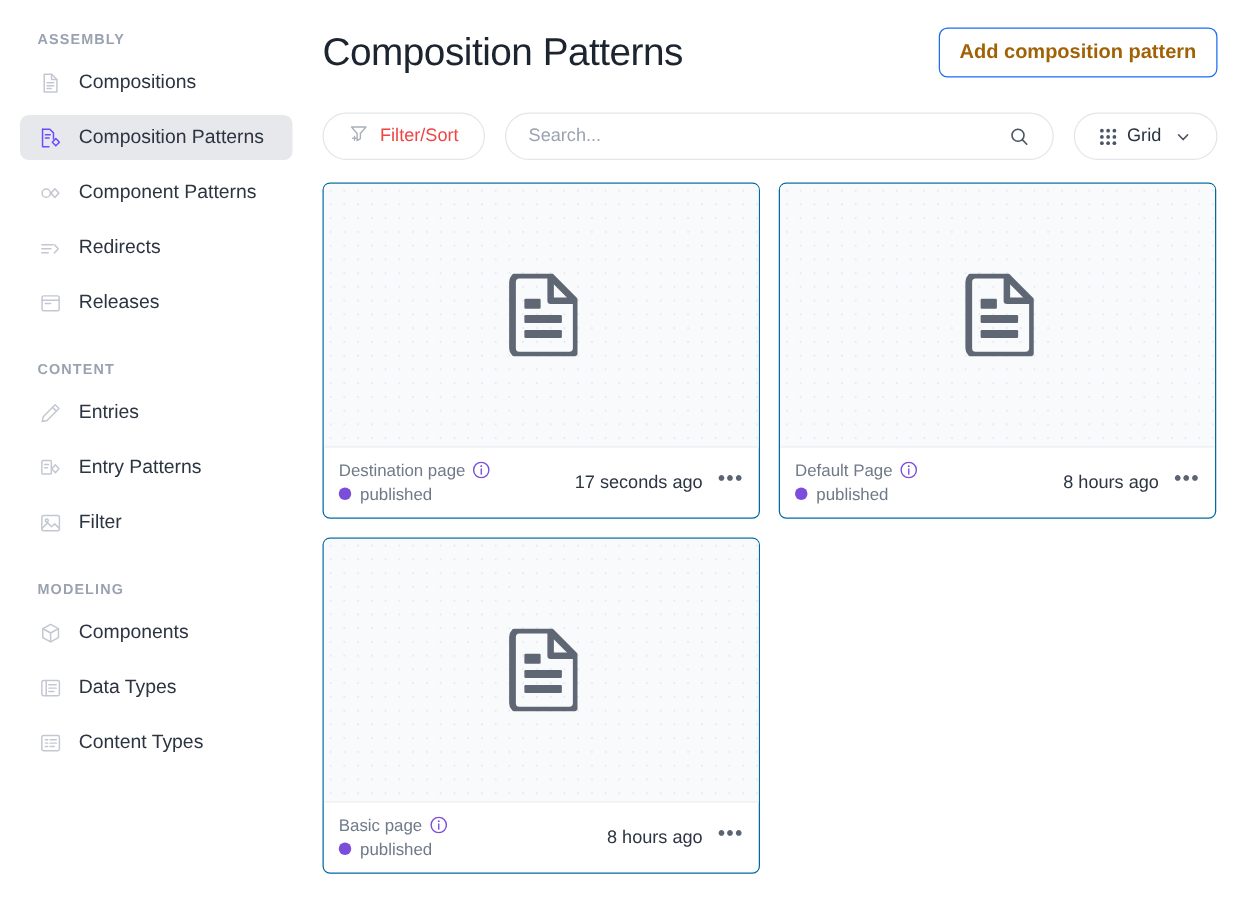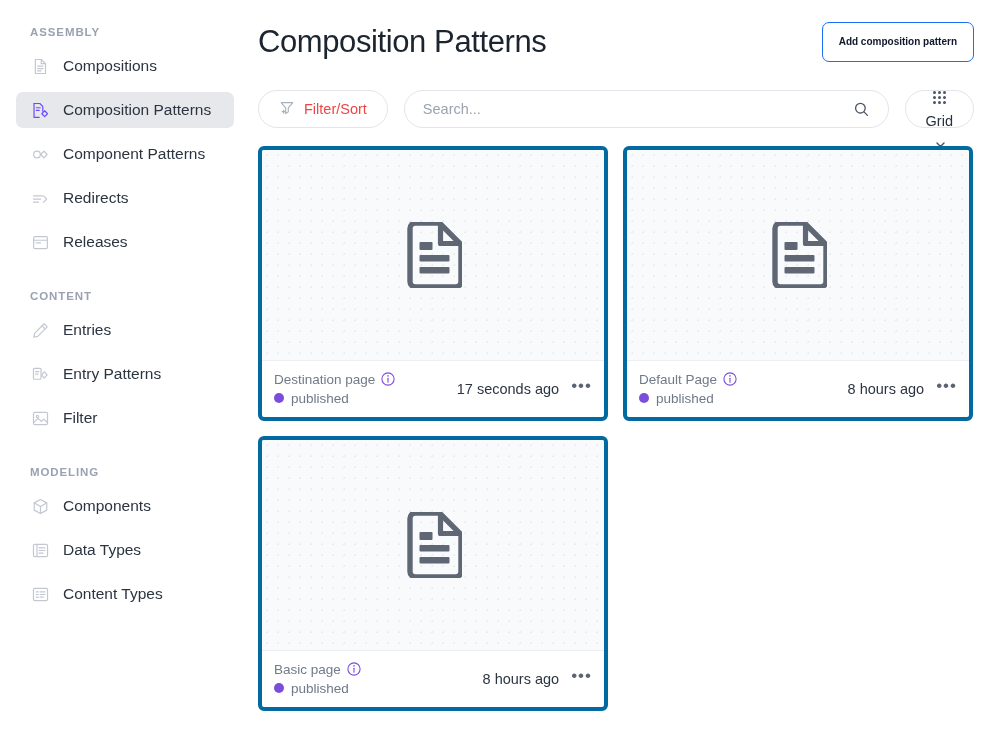--- a/index.html
+++ b/index.html
@@ -83,24 +83,24 @@
   }
   .page-title {
     font-size: 31px;
     font-weight: 400;
     color: #1c2430;
     letter-spacing: -0.4px;
     white-space: nowrap;
   }
   .add-btn {
     border: 1px solid #1b6ef3;
-    color: #0f172a;
+    color: #a16207;
     background: #fff;
     border-radius: 7px;
-    font-size: 10px;
+    font-size: 16px;
     font-weight: 700;
     padding: 0 16px;
     height: 40px;
     line-height: 38px;
     cursor: pointer;
     white-space: nowrap;
     font-family: "Liberation Sans", sans-serif;
   }
 
   
@@ -143,21 +143,20 @@
     font-family: "Liberation Sans", sans-serif;
     background: transparent;
   }
   .search-input::placeholder { color: #9ba3b0; }
   .search-icon { color: #4b5563; display: flex; }
   .grid-toggle {
     gap: 9px;
     padding: 0 20px;
     font-size: 14.5px;
     color: #283240;
-    flex-direction: column;
   }
   .grid-dots {
     display: grid;
     grid-template-columns: repeat(3, 3px);
     grid-template-rows: repeat(3, 3px);
     gap: 2px;
   }
   .grid-dots i {
     width: 3px; height: 3px;
     background: #4b5563;
@@ -167,21 +166,21 @@
   .chev { color: #4b5563; display: flex; margin-left: 2px; }
 
   
   .cards {
     margin-top: 18px;
     display: grid;
     grid-template-columns: 350px 350px;
     gap: 15px;
   }
   .card {
-    border: 4px solid #0369a1;
+    border: 1px solid #0369a1;
     border-radius: 6px;
     background: #fff;
     overflow: hidden;
     cursor: pointer;
     width: 350px;
   }
   .card-thumb {
     height: 211px;
     background-color: #f9fafc;
     background-image: radial-gradient(#e9ebf1 1px, transparent 1px);

